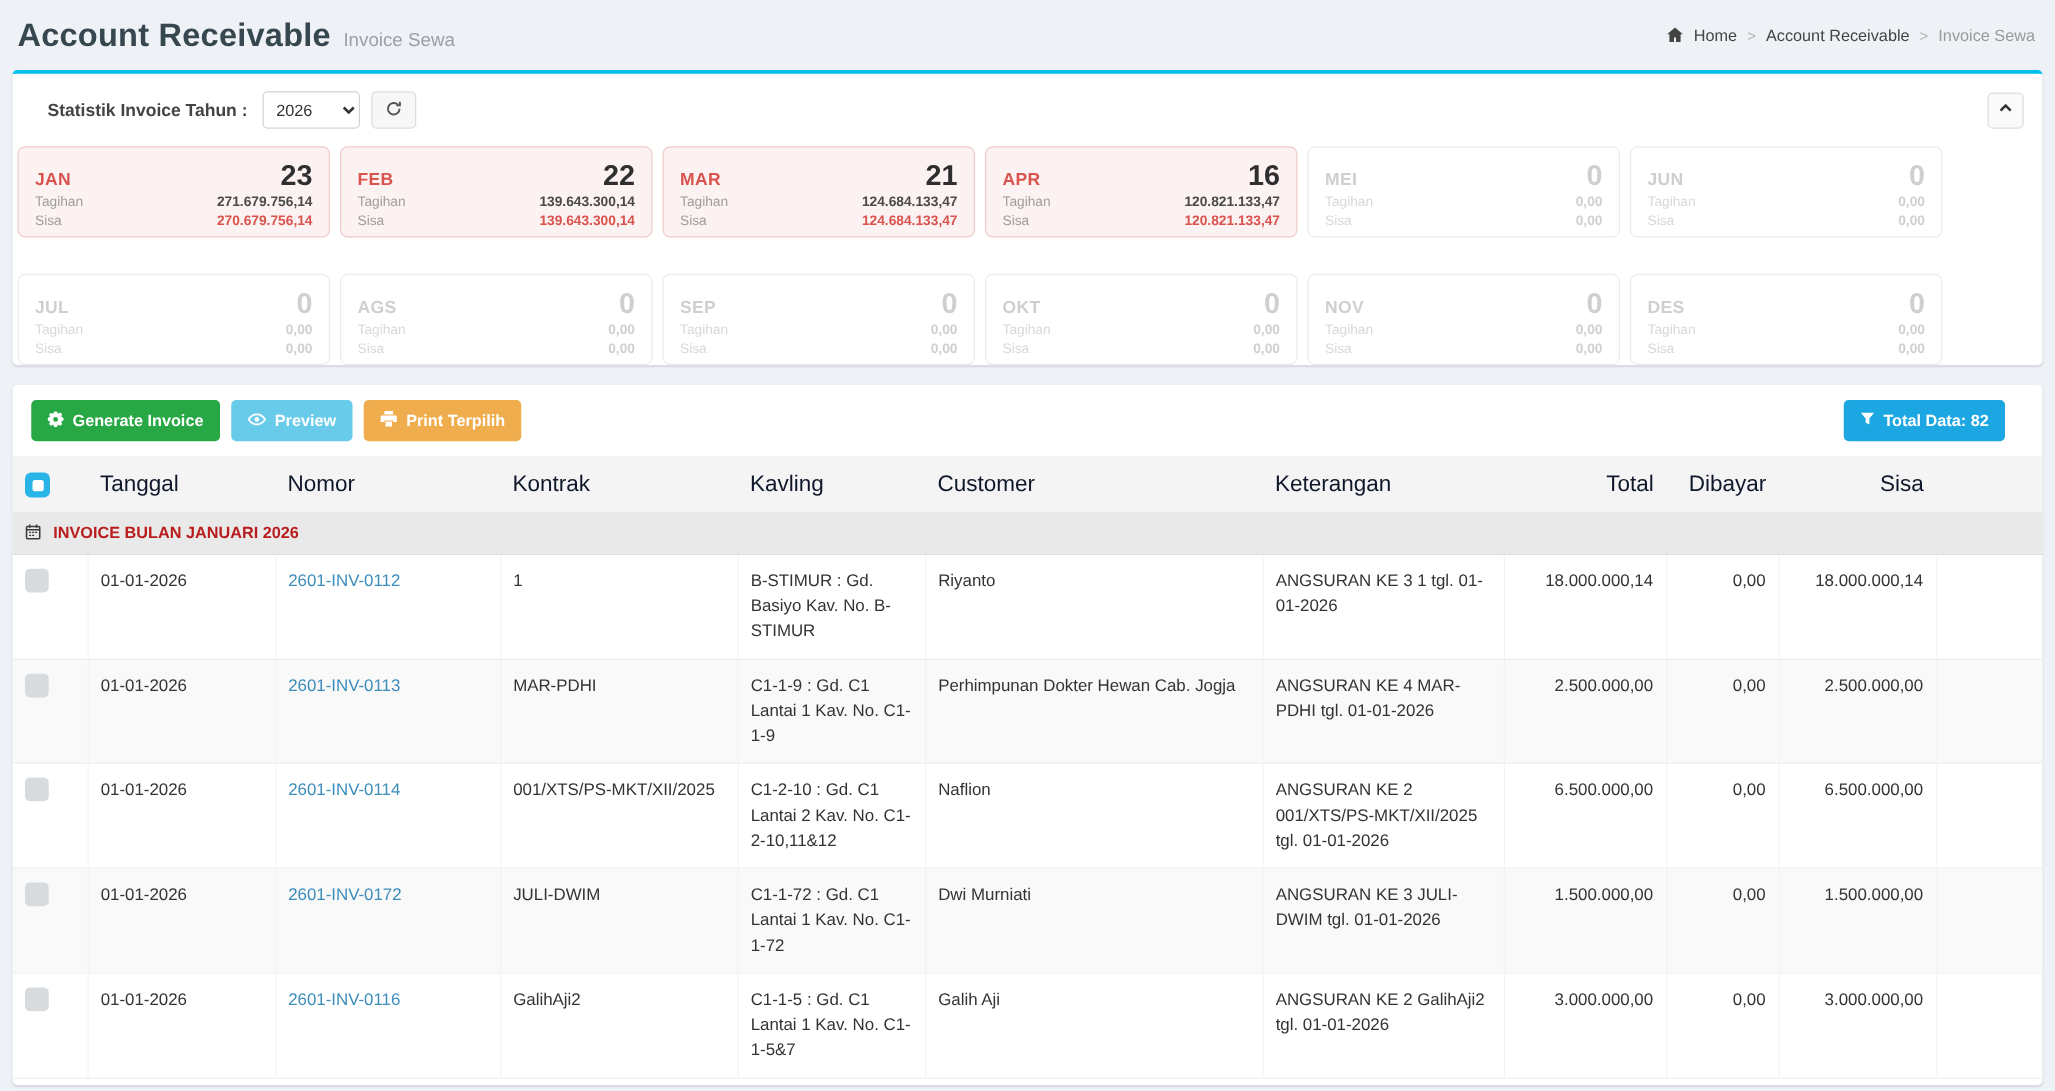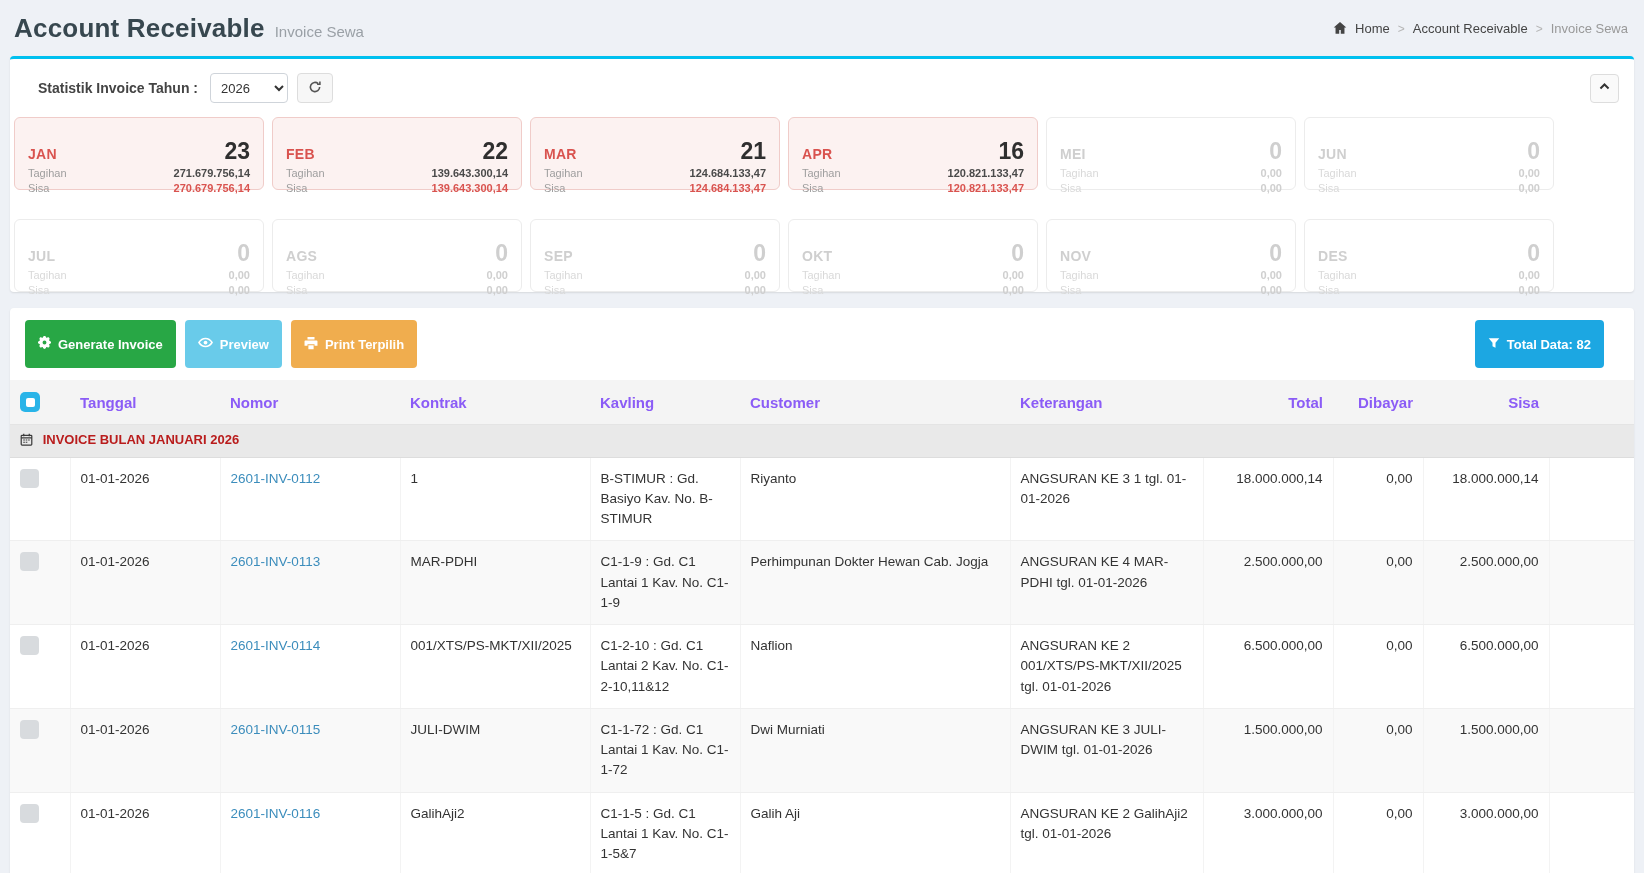--- a/index.html
+++ b/index.html
@@ -25,52 +25,52 @@
   .stats-card { border-top:3px solid #00c0ef; }
   .stats-header { display:flex; align-items:center; padding:14px 15px 14px 28px; }
   .stats-label { font-weight:bold; font-size:14px; color:#444; margin-right:12px; }
   .year-select { height:30px; width:78px; font-size:13px; border:1px solid #cfd4da; border-radius:4px; background:#fff; color:#333; padding:2px 6px; font-family:"Liberation Sans",sans-serif; }
   .refresh-btn { height:30px; width:36px; margin-left:9px; border:1px solid #ddd; background:#f7f7f7; border-radius:4px; display:flex; align-items:center; justify-content:center; color:#555; cursor:pointer; }
   .collapse-btn { margin-left:auto; height:29px; width:29px; border:1px solid #ddd; background:#fafafa; border-radius:4px; display:flex; align-items:center; justify-content:center; color:#333; cursor:pointer; }
 
   .months-row { display:flex; gap:8px; padding:0 4px; }
   .months-row + .months-row { margin-top:29px; }
   .month-card { flex:0 0 250px; height:73px; border:1px solid #f0ccc9; background:#fcf2f1; border-radius:6px; padding:9px 13px 8px; }
-  .month-card .m-head { display:flex; justify-content:space-between; align-items:baseline;margin-top:11px; }
+  .month-card .m-head { display:flex; justify-content:space-between; align-items:baseline; }
   .month-card .m-name { font-size:14px; font-weight:bold; color:#d9534f; letter-spacing:.3px; }
   .month-card .m-count { font-size:23px; font-weight:bold; color:#2f2f2f; }
   .month-card .m-line { display:flex; justify-content:space-between; font-size:11px; margin-top:1px; line-height:1.3; }
   .month-card .m-lbl { color:#9e9e9e; }
   .month-card .m-tagihan { font-weight:bold; color:#4a4a4a; }
   .month-card .m-sisa { font-weight:bold; color:#d9534f; }
   .month-card.inactive { background:#fff; border-color:#ececec; }
   .month-card.inactive .m-name, .month-card.inactive .m-count { color:#cfcfcf; }
   .month-card.inactive .m-lbl { color:#d9d9d9; }
   .month-card.inactive .m-tagihan, .month-card.inactive .m-sisa { color:#cfcfcf; }
 
   
   .table-card { margin-top:16px; min-height:560px; overflow:hidden; }
   .toolbar { display:flex; align-items:center; padding:12px 15px; }
-  .btn { display:inline-flex; align-items:center; gap:7px; border:none; border-radius:4px; padding:0 13px; height:48px; font-size:13px; font-weight:bold; color:#fff; cursor:pointer; font-family:"Liberation Sans",sans-serif; }
+  .btn { display:inline-flex; align-items:center; gap:7px; border:none; border-radius:4px; padding:0 13px; height:33px; font-size:13px; font-weight:bold; color:#fff; cursor:pointer; font-family:"Liberation Sans",sans-serif; }
   .btn + .btn { margin-left:9px; }
   .btn-generate { background:#28a745; }
   .btn-preview { background:#69cbea; }
   .btn-print { background:#f0ad4e; }
   .toolbar-right { margin-left:auto; display:flex; align-items:flex-end; }
   .btn-total { background:#1ca7e2; margin-right:15px; }
   .search-group { display:flex; }
   .search-input { height:33px; width:152px; border:1px solid #ccc; border-right:none; border-radius:4px 0 0 4px; padding:0 10px; font-size:13.5px; color:#555; font-family:"Liberation Sans",sans-serif; }
   .search-input::placeholder { color:#9b9b9b; }
   .search-btn { height:33px; width:38px; border:1px solid #ccc; background:#fff; border-radius:0 4px 4px 0; display:flex; align-items:center; justify-content:center; color:#444; cursor:pointer; }
 
   table { width:100%; border-collapse:collapse; table-layout:fixed; font-size:13.5px; }
   col.c-cb{width:60px} col.c-tanggal{width:150px} col.c-nomor{width:180px} col.c-kontrak{width:190px}
   col.c-kavling{width:150px} col.c-customer{width:270px} col.c-ket{width:193px}
   col.c-total{width:130px} col.c-dibayar{width:90px} col.c-sisa{width:126px} col.c-extra{width:85px}
-  thead th { background:#f4f4f4; text-align:left; font-size:15px; font-weight:bold; color:#8b5cf6; padding:12px 10px; border-bottom:1px solid #e4e4e4; }
+  thead th { background:#f4f4f4; text-align:left; font-size:18px; font-weight:normal; color:#0f172a; padding:12px 10px; border-bottom:1px solid #e4e4e4; }
   th.num, td.num { text-align:right; }
   .group-row td { background:#e9e9e9; font-weight:bold; font-size:13px; color:#b91c1c; padding:5px 10px; border-bottom:1px solid #ddd; }
   .group-row .cal { margin-right:6px; vertical-align:-2px; }
   tbody td { padding:11px 10px; vertical-align:top; border-bottom:1px solid #efefef; border-left:1px solid #f3f3f3; line-height:1.5; color:#333; }
   tbody td:first-child { border-left:none; }
   tr.striped td { background:#f9f9f9; }
   .inv-link { color:#3c8dbc; text-decoration:none; cursor:pointer; }
 
   .cb { display:inline-block; width:19px; height:19px; border-radius:4px; background:#d8dbde; cursor:pointer; }
   .cb-checked { display:inline-flex; width:20px; height:20px; border-radius:5px; background:#29b4e8; align-items:center; justify-content:center; cursor:pointer; }
@@ -410,21 +410,21 @@
     <td>Naflion</td>
     <td>ANGSURAN KE 2 001/XTS/PS-MKT/XII/2025 tgl. 01-01-2026</td>
     <td class="num">6.500.000,00</td>
     <td class="num">0,00</td>
     <td class="num">6.500.000,00</td>
     <td></td>
   </tr>
         <tr class="striped">
     <td><span class="cb"></span></td>
     <td>01-01-2026</td>
-    <td><a class="inv-link">2601-INV-0115</a></td>
+    <td><a class="inv-link">2601-INV-0172</a></td>
     <td>JULI-DWIM</td>
     <td>C1-1-72 : Gd. C1 Lantai 1 Kav. No. C1-1-72</td>
     <td>Dwi Murniati</td>
     <td>ANGSURAN KE 3 JULI-DWIM tgl. 01-01-2026</td>
     <td class="num">1.500.000,00</td>
     <td class="num">0,00</td>
     <td class="num">1.500.000,00</td>
     <td></td>
   </tr>
         <tr>

